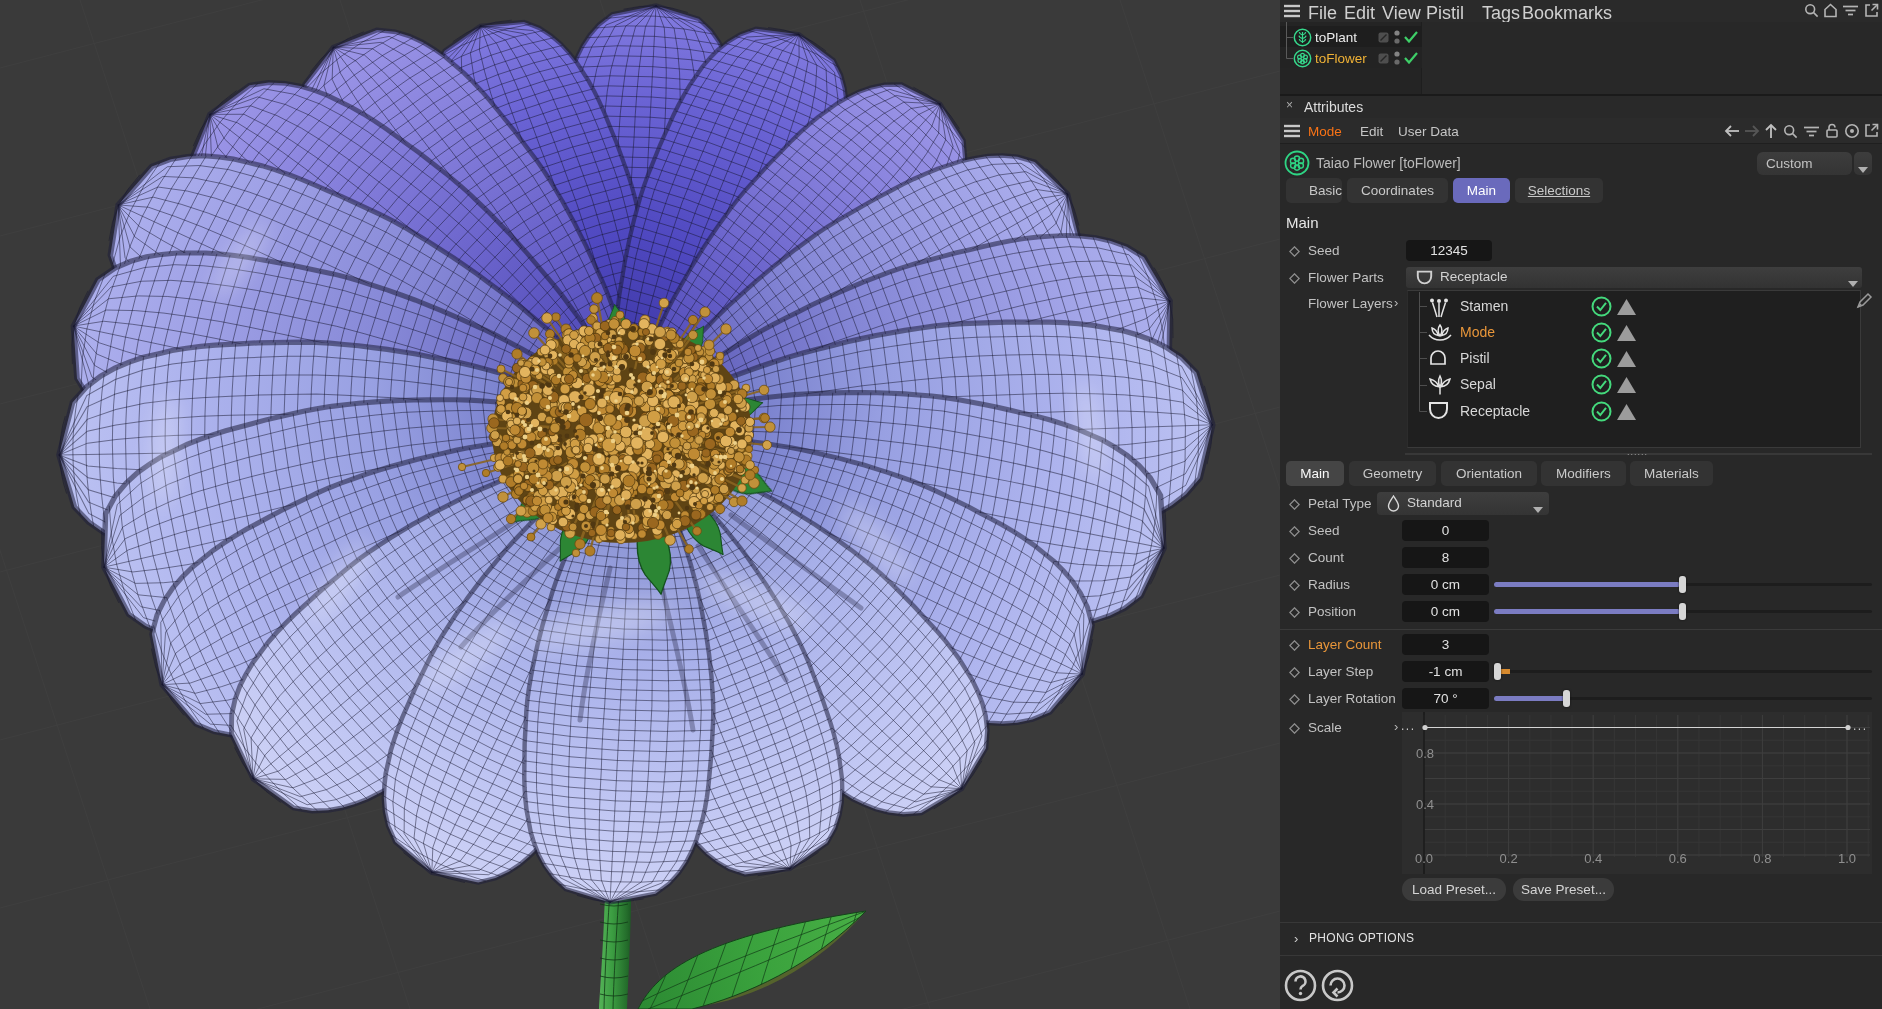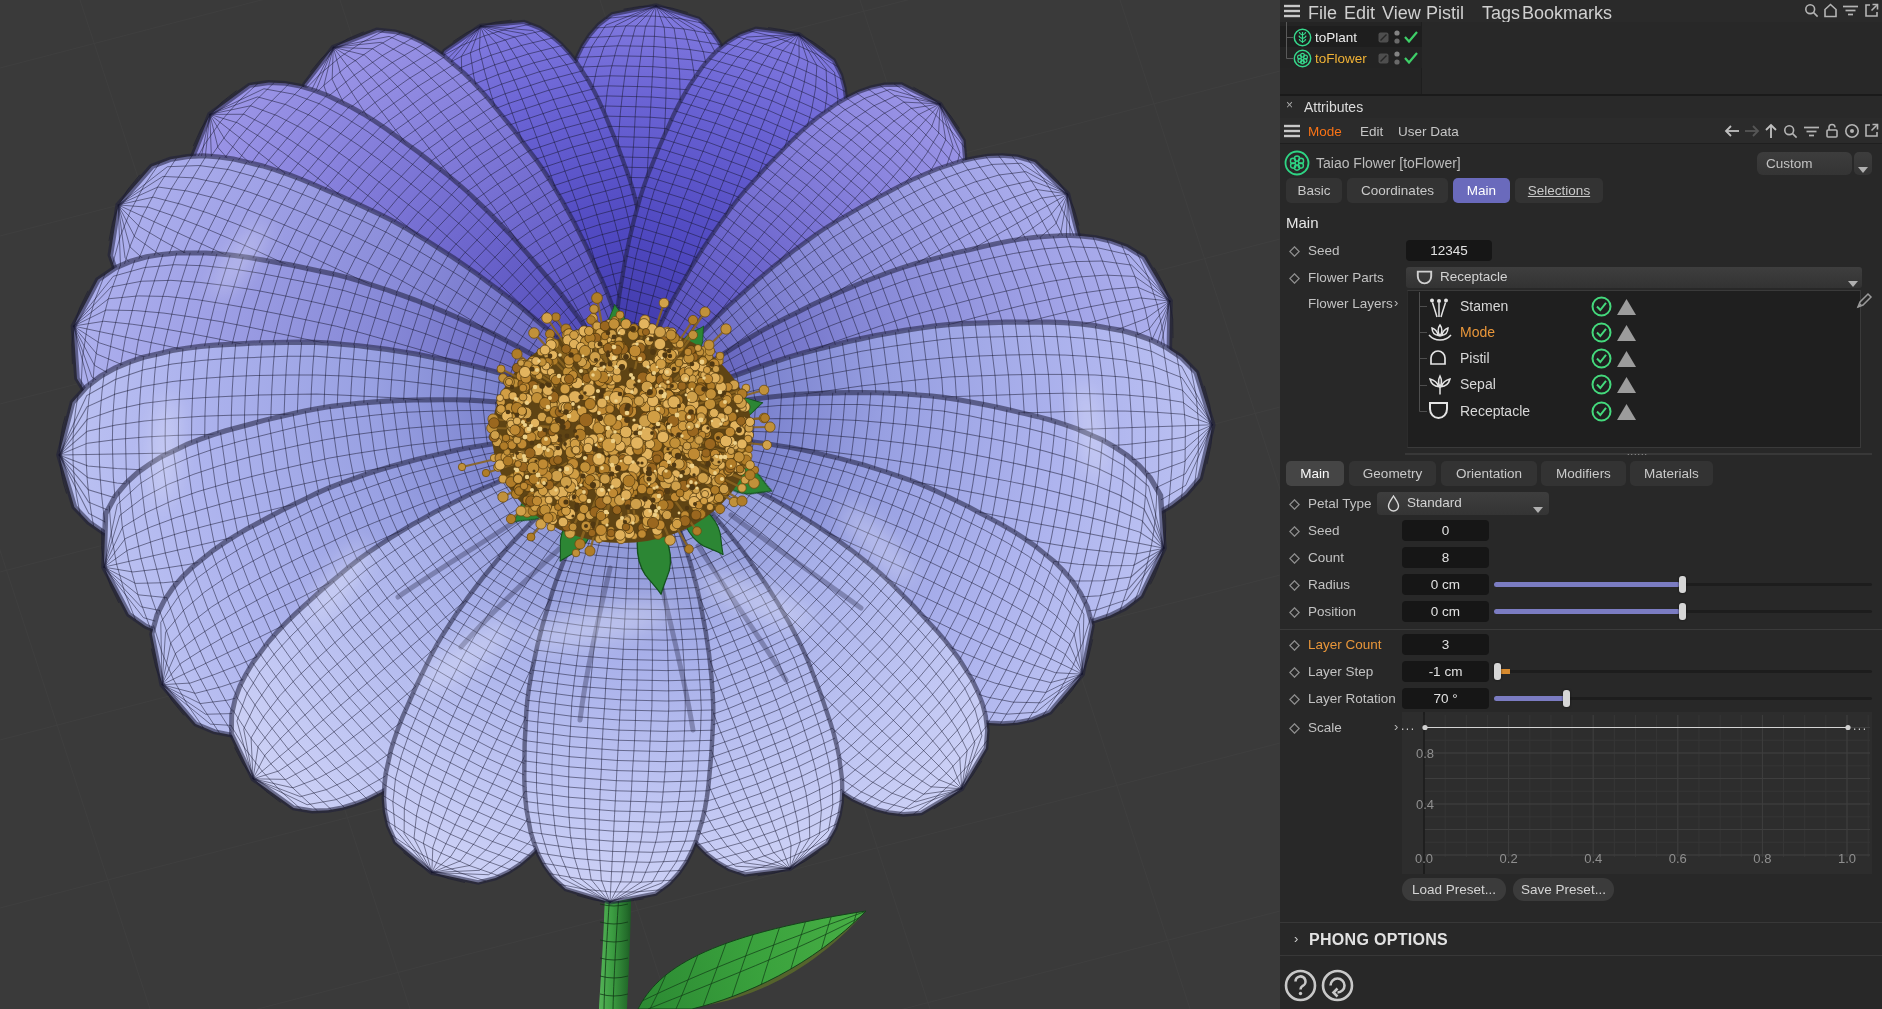--- a/index.html
+++ b/index.html
@@ -1898,21 +1898,21 @@
           <circle cx="9.2" cy="15.6" r="2.6"></circle>
           <circle cx="9" cy="10.9" r="2.6"></circle>
         </g>
       </svg></div>
 <div class="abs" style="left:36px;top:155px;color:#bcbcbc;font-size:14px">Taiao Flower [toFlower]</div>
 <div class="abs" style="left:477px;top:152px;width:95px;height:23px;background:linear-gradient(#3d3d3d,#343434);border-radius:6px;color:#c2c2c2;font-size:13.5px;line-height:23px;padding-left:9px">Custom</div>
 <div class="abs" style="left:574px;top:152px;width:18px;height:23px;background:linear-gradient(#3d3d3d,#343434);border-radius:5px"></div>
 <div class="abs " style="left:578px;top:161px"><svg width="10" height="6" viewBox="0 0 10 6">
         <path d="M0,0 L10,0 L5,6 Z" fill="#b0b0b0"></path>
       </svg></div>
-<div class="tab" style="left:6px;top:178px;width:56px;">Basic</div>
+<div class="tab" style="left:6px;top:178px;width:56px;text-align:right;">Basic</div>
 <div class="tab" style="left:67px;top:178px;width:101px;">Coordinates</div>
 <div class="tab" style="left:173px;top:178px;width:57px;background:#6a6abc;color:#fff">Main</div>
 <div class="tab" style="left:235px;top:178px;width:88px;text-decoration:underline;">Selections</div>
 <div class="abs" style="left:6px;top:214px;color:#e6e6e6;font-size:15px">Main</div>
 <div class="abs " style="left:9px;top:245px"><svg width="11" height="11" viewBox="0 0 11 11">
         <rect x="2.2" y="2.2" width="6.6" height="6.6" fill="none" stroke="#8e8e8e" stroke-width="1.3" transform="rotate(45 5.5 5.5)"></rect>
       </svg></div>
 <div class="abs lbl" style="left:28px;top:243px">Seed</div>
 <div class="vbox" style="left:126px;top:240px;width:86px">12345</div>
 <div class="abs " style="left:9px;top:272px"><svg width="11" height="11" viewBox="0 0 11 11">
@@ -2155,21 +2155,21 @@
       <text x="275.8" y="151" fill="#8f8f8f" font-size="13" text-anchor="middle" font-family="Liberation Sans">0.6</text>
       <text x="360.4" y="151" fill="#8f8f8f" font-size="13" text-anchor="middle" font-family="Liberation Sans">0.8</text>
       <text x="445" y="151" fill="#8f8f8f" font-size="13" text-anchor="middle" font-family="Liberation Sans">1.0</text>
     </svg>
 <div class="abs" style="left:121px;top:719px;color:#cccccc;font-size:12px;letter-spacing:1.5px">...</div>
 <div class="abs" style="left:573px;top:719px;color:#cccccc;font-size:12px;letter-spacing:1.5px">...</div>
 <div class="abs" style="left:122px;top:878px;width:104px;height:23px;background:#3b3b3b;border-radius:11px;color:#d4d4d4;font-size:13.5px;text-align:center;line-height:23px">Load Preset...</div>
 <div class="abs" style="left:233px;top:878px;width:101px;height:23px;background:#3b3b3b;border-radius:11px;color:#d4d4d4;font-size:13.5px;text-align:center;line-height:23px">Save Preset...</div>
 <div class="abs" style="left:0;top:922px;width:602px;height:1px;background:#383838"></div>
 <div class="abs" style="left:14px;top:931px;color:#d0d0d0;font-size:13px">›</div>
-<div class="abs" style="left:29px;top:931px;color:#e2e2e2;font-size:16px;font-weight:bold;letter-spacing:0.3px">PHONG OPTIONS</div>
+<div class="abs" style="left:29px;top:931px;color:#e2e2e2;font-size:12px;font-weight:normal;letter-spacing:0.3px">PHONG OPTIONS</div>
 <div class="abs" style="left:0;top:955px;width:602px;height:1px;background:#383838"></div>
 <div class="abs " style="left:4px;top:969px"><svg width="33" height="33" viewBox="0 0 33 33">
         <circle cx="16.5" cy="16.5" r="14.5" fill="none" stroke="#c8c8c8" stroke-width="2.6"></circle>
         <path d="M11.5,12.5 A5,5 0 1 1 18.5,17 C17,18 16.5,19 16.5,20.5" fill="none" stroke="#c8c8c8" stroke-width="2.6"></path>
         <circle cx="16.5" cy="24.5" r="1.7" fill="#c8c8c8"></circle>
       </svg></div>
 <div class="abs " style="left:41px;top:969px"><svg width="33" height="33" viewBox="0 0 33 33">
         <circle cx="16.5" cy="16.5" r="14.5" fill="none" stroke="#c8c8c8" stroke-width="2.6"></circle>
         <path d="M9.5,16.5 A7,7 0 1 1 16.5,23.5" fill="none" stroke="#c8c8c8" stroke-width="2.6"></path>
         <path d="M16.5,27.5 L12.5,23.5 L16.5,19.5" fill="none" stroke="#c8c8c8" stroke-width="2.6"></path>

